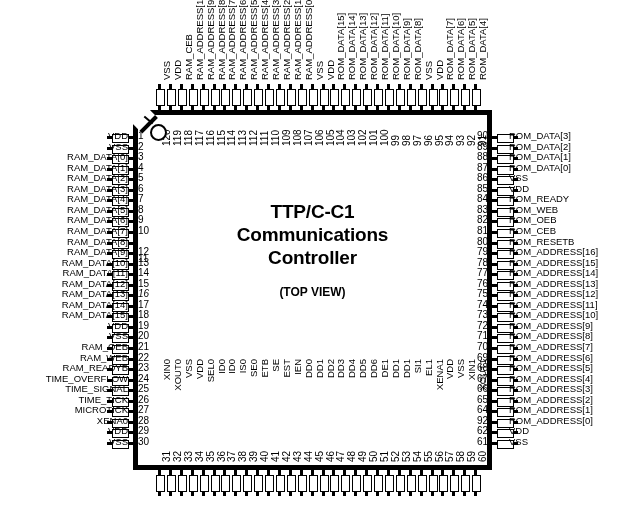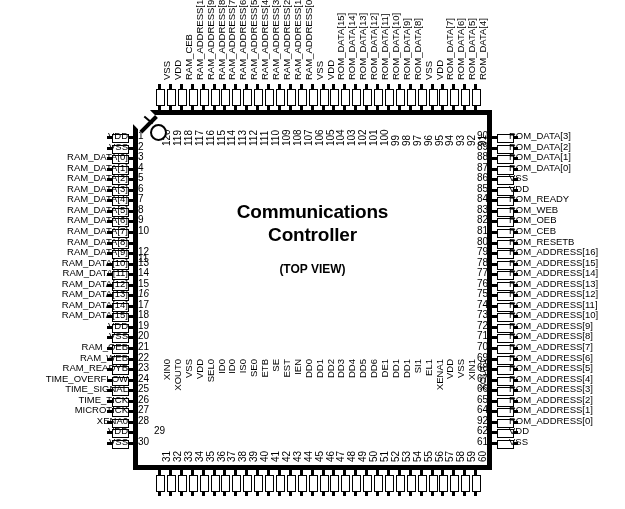--- a/index.html
+++ b/index.html
@@ -369,20 +369,21 @@
       <div class="lead lead-v" style="left: 474.1px; top: 470px;"></div>
       <div class="leadbox leadbox-v" style="left: 472.1px; top: 475px;"></div>
     </div>
 
   <div id="chip-body"></div>
   <div id="chamfer"></div>
   <div id="pin1-tick"></div>
   <div id="pin1-dot"></div>
 
   <div id="center-text">
+    <div class="ttl">TTP/C-C1</div>
     <div class="ttl">Communications</div>
     <div class="ttl">Controller</div>
     <div class="topview">(TOP VIEW)</div>
   </div>
 
   <div id="labels-layer">
       <div class="pnum pnum-l" style="top: 131px;">1</div>
       <div class="sig sig-l" style="top: 131px;">VDD</div>
       <div class="pnum pnum-l" style="top: 141.55px;">2</div>
       <div class="sig sig-l" style="top: 141.55px;">VSS</div>
@@ -431,21 +432,21 @@
       <div class="pnum pnum-l" style="top: 373.65px;">24</div>
       <div class="sig sig-l" style="top: 373.65px;">TIME_OVERFLOW</div>
       <div class="pnum pnum-l" style="top: 384.2px;">25</div>
       <div class="sig sig-l" style="top: 384.2px;">TIME_SIGNAL</div>
       <div class="pnum pnum-l" style="top: 394.75px;">26</div>
       <div class="sig sig-l" style="top: 394.75px;">TIME_TICK</div>
       <div class="pnum pnum-l" style="top: 405.3px;">27</div>
       <div class="sig sig-l" style="top: 405.3px;">MICROTICK</div>
       <div class="pnum pnum-l" style="top: 415.85px;">28</div>
       <div class="sig sig-l" style="top: 415.85px;">XENA0</div>
-      <div class="pnum pnum-l" style="top: 426.4px; margin-left: 16px;">29</div>
+      <div class="pnum pnum-l" style="top: 426.4px;">29</div>
       <div class="sig sig-l" style="top: 426.4px;">VDD</div>
       <div class="pnum pnum-l" style="top: 436.95px;">30</div>
       <div class="sig sig-l" style="top: 436.95px;">VSS</div>
       <div class="pnum pnum-r" style="top: 131px;">90</div>
       <div class="sig sig-r" style="top: 131px;">ROM_DATA[3]</div>
       <div class="pnum pnum-r" style="top: 141.55px;">89</div>
       <div class="sig sig-r" style="top: 141.55px;">ROM_DATA[2]</div>
       <div class="pnum pnum-r" style="top: 152.1px;">88</div>
       <div class="sig sig-r" style="top: 152.1px;">ROM_DATA[1]</div>
       <div class="pnum pnum-r" style="top: 162.65px;">87</div>

